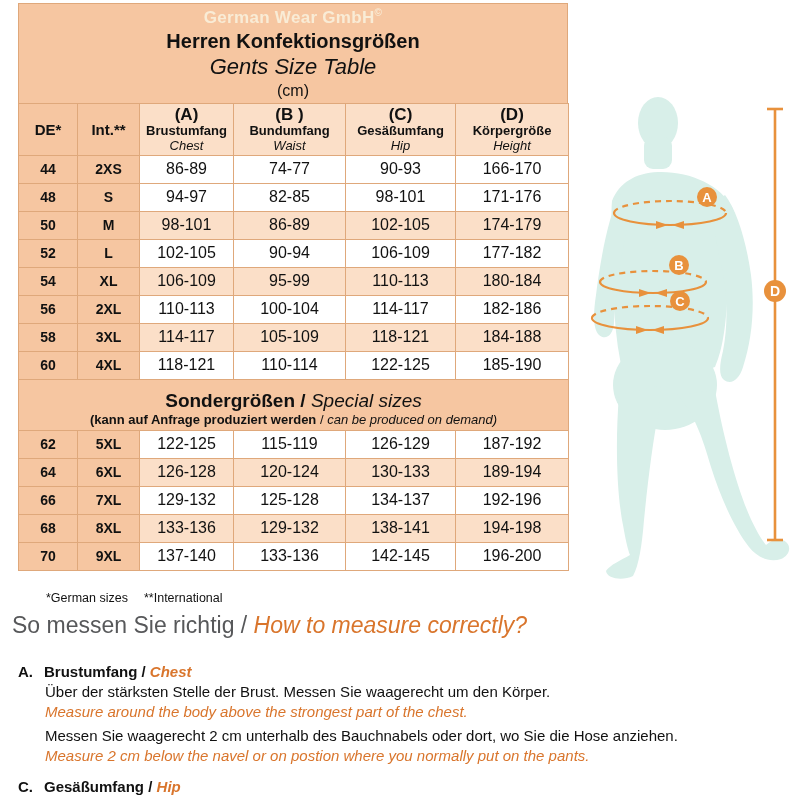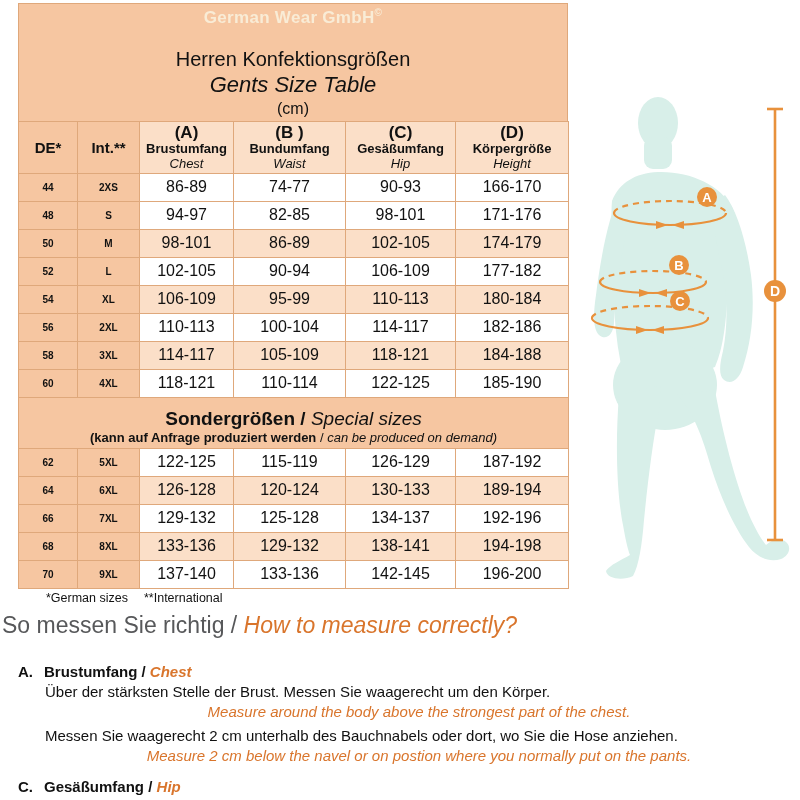--- a/index.html
+++ b/index.html
@@ -4,64 +4,64 @@
 <style>
   html,body { margin:0; padding:0; background:#ffffff; }
   body { width:800px; height:800px; font-family:"Liberation Sans", sans-serif; color:#111; }
   .sheet { position:relative; width:800px; height:800px; overflow:hidden; background:#fff; }
 
   
   .table-col { position:absolute; left:18px; top:3px; width:550px; }
   .title-block { background:#f6c6a1; border:1px solid #dfa87b; border-bottom:none; text-align:center; padding:3px 0 3px 0; }
   .brand { color:#f9ecd6; font-weight:bold; font-size:17px; letter-spacing:.3px; }
   .brand sup { font-size:10px; }
-  .h-de { font-size:20px; font-weight:normal; margin-top:20px; }
+  .h-de { font-size:20px; font-weight:bold; margin-top:2px; }
   .h-en { font-size:22px; font-style:italic; margin-top:1px; }
   .unit { font-size:16px; margin-top:2px; }
 
   table { border-collapse:collapse; width:100%; table-layout:fixed;border-radius:8px; }
   th, td { border:1px solid #dfa87b; text-align:center; padding:0; overflow:hidden; }
   thead th { height:51px; vertical-align:middle; }
   th.size-h { background:#f6c6a1; font-size:15px; font-weight:bold; }
   th.meas-h { background:#fbdfc8; }
   .m1 { font-size:17px; font-weight:bold; line-height:1.1; }
   .m2 { font-size:13px; font-weight:bold; line-height:1.1; }
   .m3 { font-size:13px; font-style:italic; font-weight:normal; line-height:1.1; }
 
   tbody td { height:27px; font-size:16px; background:#fff; }
-  td.c-size { background:#f6c6a1 !important; font-weight:bold; font-size:10px;margin-left:40px; }
+  td.c-size { background:#f6c6a1 !important; font-weight:bold; font-size:14px;margin-left:40px; }
   tr.alt td.c-data { background:#fbdfc8; }
 
   td.band { background:#f6c6a1; height:48px; vertical-align:bottom; padding-bottom:2px; }
   .band1 { font-size:19px; line-height:1.15; }
   .band1 .b-de { font-weight:bold; }
   .band1 .b-en { font-style:italic; }
   .band2 { font-size:13px; line-height:1.2; }
   .band2 .b-de { font-weight:bold; }
   .band2 .b-en { font-style:italic; }
 
   .sep { white-space:pre; }
 
   
   .footnote { position:absolute; left:46px; top:591px; font-size:12.5px; }
   .footnote span { margin-right:16px; }
 
-  .measure-heading { position:absolute; left:2px; top:612px; font-size:23px; }
+  .measure-heading { position:absolute; left:12px; top:612px; font-size:23px; }
   .mh-de { color:#57585a; }
   .mh-sep { color:#57585a; white-space:pre; }
   .mh-en { color:#d9752c; font-style:italic; }
 
   .instructions { position:absolute; left:18px; top:650px; width:775px; }
   .ins-section { margin-bottom:5px; }
   .ins-label { font-size:15px; font-weight:bold; line-height:19px;margin-top:12px; }
   .ins-letter { display:inline-block; width:26px; }
   .ins-letter.it { font-style:italic; }
   .ins-term-en { color:#d9752c; font-style:italic; }
   .ins-de { font-size:15px; padding-left:27px; line-height:19px; margin-top:1px; }
-  .ins-en { font-size:15px; padding-left:27px; line-height:19px; font-style:italic; color:#d9752c; margin-top:1px;text-align:center; }
+  .ins-en { font-size:15px; padding-left:27px; line-height:19px; font-style:italic; color:#d9752c; margin-top:1px; }
 
   
   .figure-svg { position:absolute; left:565px; top:95px; }
 </style>
 </head>
 <body>
 
 <div class="sheet">
 
   <div class="table-col">

